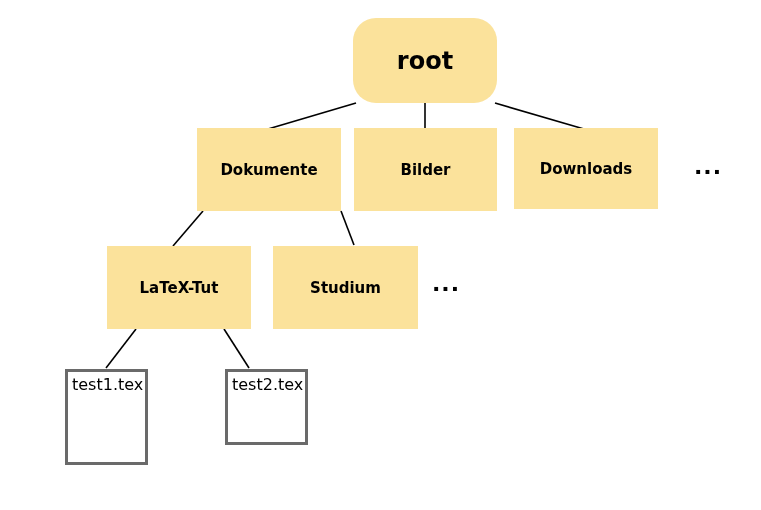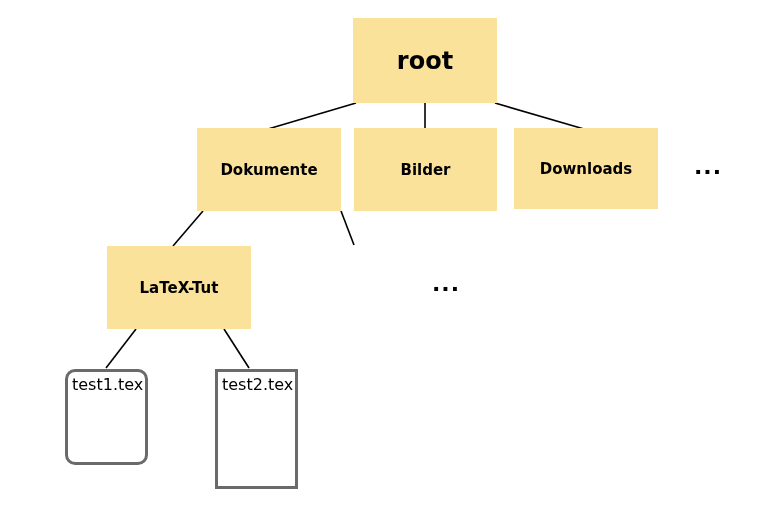--- a/index.html
+++ b/index.html
@@ -50,30 +50,30 @@
   }
   .dots {
     position: absolute;
     font-weight: bold;
     font-size: 22px;
     line-height: 22px;
     color: #000000;
     letter-spacing: 1px;
   }
   
-  .n-root      { left: 353px; top: 18px;  width: 144px; height: 85px; }
+  .n-root      { left: 353px; top: 18px;  width: 144px; height: 85px; border-radius: 23px; }
   .n-dokumente { left: 197px; top: 128px; width: 144px; height: 83px; }
   .n-bilder    { left: 354px; top: 128px; width: 143px; height: 83px; }
   .n-downloads { left: 514px; top: 128px; width: 144px; height: 81px; }
   .n-dots2     { left: 694px; top: 156px; }
   .n-latex     { left: 107px; top: 246px; width: 144px; height: 83px; }
   .n-studium   { left: 273px; top: 246px; width: 145px; height: 83px; }
   .n-dots3     { left: 432px; top: 273px; }
-  .n-test1     { left: 65px;  top: 369px; width: 83px;  height: 96px; border-radius: 10px; }
-  .n-test2     { left: 215px; top: 369px; width: 83px;  height: 120px; }
+  .n-test1     { left: 65px;  top: 369px; width: 83px;  height: 96px; }
+  .n-test2     { left: 225px; top: 369px; width: 83px;  height: 76px; }
 </style>
 </head>
 <body>
 
 <div class="canvas">
 
   <svg class="edges" viewBox="0 0 761 510" xmlns="http://www.w3.org/2000/svg">
     <line x1="356" y1="103" x2="268" y2="129" stroke="#000000" stroke-width="1.6"></line>
     <line x1="425" y1="103" x2="425" y2="129" stroke="#000000" stroke-width="1.6"></line>
     <line x1="495" y1="103" x2="584" y2="129" stroke="#000000" stroke-width="1.6"></line>
@@ -88,20 +88,21 @@
   <div class="node folder n-dokumente">Dokumente</div>
 
   <div class="node folder n-bilder">Bilder</div>
 
   <div class="node folder n-downloads">Downloads</div>
 
   <div class="dots n-dots2">...</div>
 
   <div class="node folder n-latex">LaTeX-Tut</div>
 
+  <div class="node folder n-studium">Studium</div>
 
   <div class="dots n-dots3">...</div>
 
   <div class="node file n-test1">test1.tex</div>
 
   <div class="node file n-test2">test2.tex</div>
 
 </div>
 
 </body></html>

